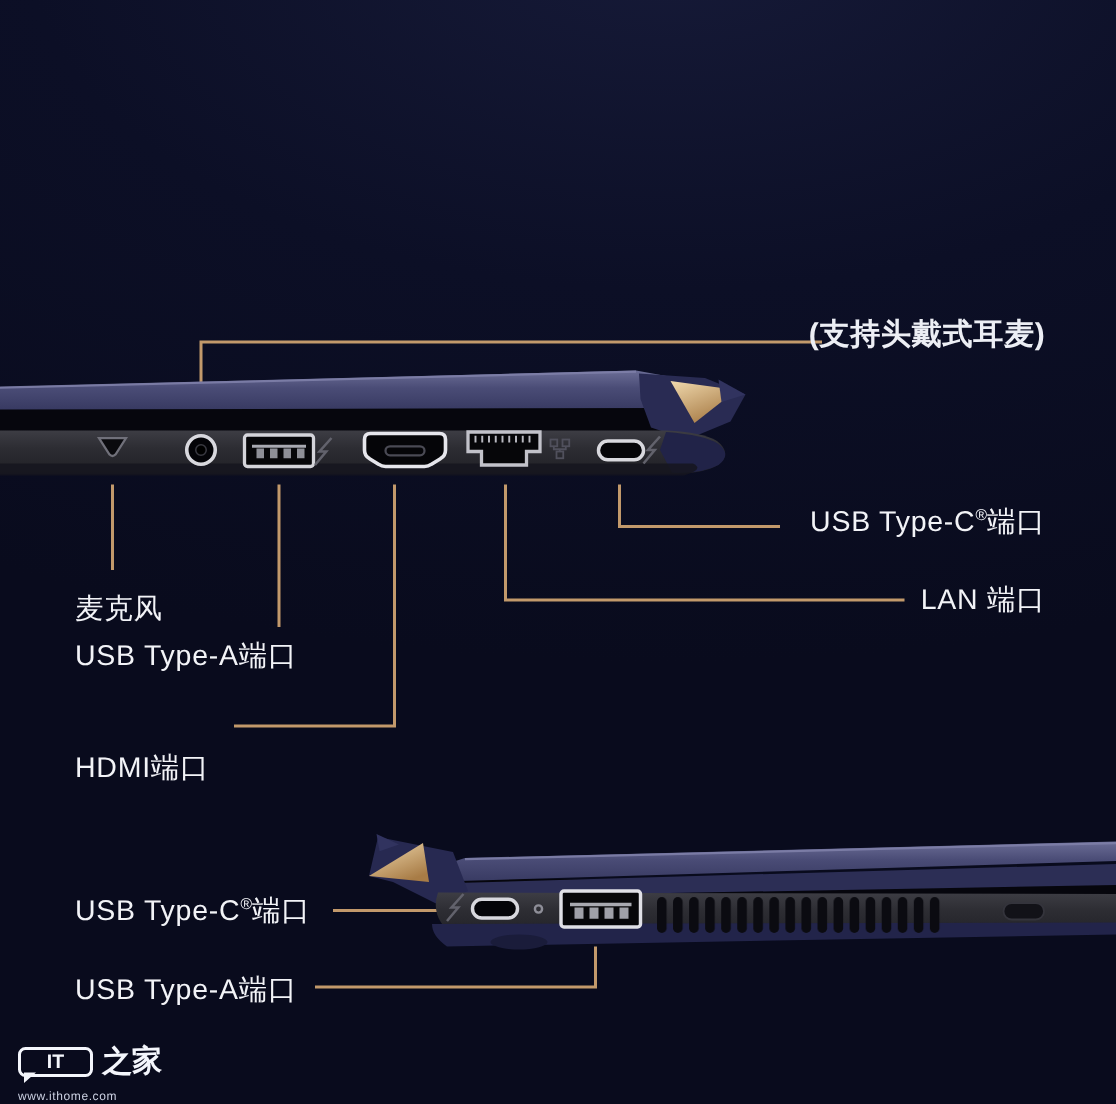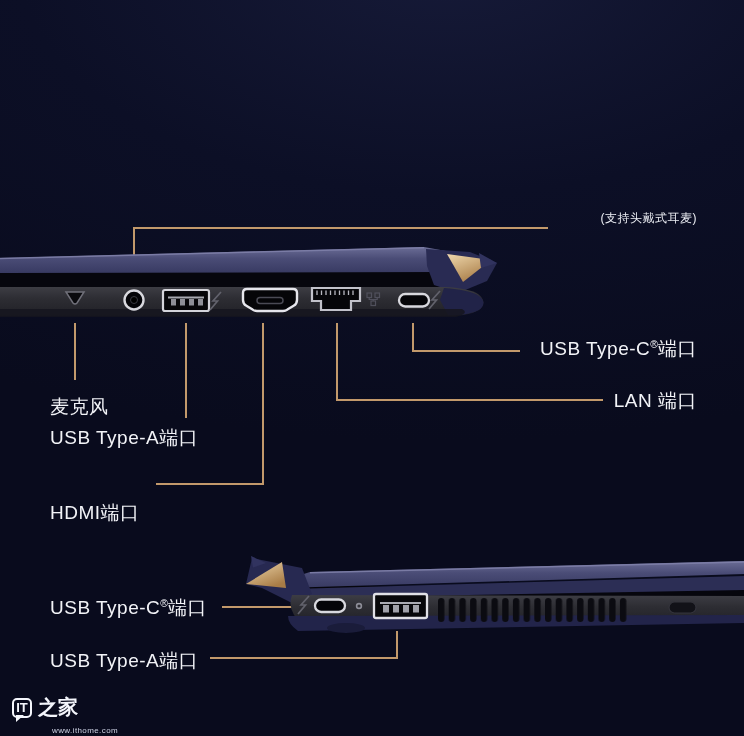--- a/index.html
+++ b/index.html
@@ -14,39 +14,39 @@
   .txt .reg{font-size:0.55em;vertical-align:super;letter-spacing:0;}
   #page-title{
     position:absolute;left:0;right:0;top:80px;z-index:2;text-align:center;
     font-size:37px;font-weight:700;letter-spacing:1px;
     background:linear-gradient(180deg,#e7cda1 12%,#c9a36e 50%,#a2763f 95%);
     -webkit-background-clip:text;background-clip:text;
     -webkit-text-fill-color:transparent;color:#c9a36e;
   }
   #stereo-label{right:47px;top:207px;text-align:right;}
   #stereo-label .l1{font-weight:700;font-size:19px;}
-  #stereo-label .l2{font-weight:400;font-size:12px;margin-top:4px;color:#eceef4;}
+  #stereo-label .l2{font-weight:700;font-size:20px;margin-top:4px;color:#eceef4;}
   #usbc-top-label{right:47px;top:338px;}
   #lan-label{right:47px;top:390px;}
   #mic-label{left:50px;top:396px;}
   #usba-top-label{left:50px;top:427px;}
   #hdmi-label{left:50px;top:502px;}
   #usbc-bottom-label{left:50px;top:597px;}
   #usba-bottom-label{left:50px;top:650px;}
   
   #watermark{position:absolute;left:12px;top:694px;z-index:2;color:#fff;}
   #wm-row{display:flex;align-items:center;}
-  #wm-logo{position:relative;width:20px;height:20px;border:2.5px solid #f4f6fc;
+  #wm-logo{position:relative;width:50px;height:20px;border:2.5px solid #f4f6fc;
      border-radius:5px;display:flex;align-items:center;justify-content:center;
      font-size:13px;font-weight:700;color:#f4f6fc;box-sizing:border-box;}
   #wm-logo::after{content:"";position:absolute;left:2px;bottom:-6px;width:0;height:0;
      border-top:7px solid #f4f6fc;border-right:8px solid transparent;}
   #wm-brand{margin-left:6px;font-family:"DejaVu Serif","Liberation Serif",serif;
      font-size:20px;font-weight:700;color:#f4f6fc;transform:rotate(-2deg);}
-  #wm-url{margin-top:5px;font-size:8px;letter-spacing:0.4px;color:#ccd1e2;margin-left:40px;}
+  #wm-url{margin-top:5px;font-size:8px;letter-spacing:0.4px;color:#ccd1e2;}
 </style>
 </head>
 <body>
 
 <div id="stage">
 
   <svg id="artwork" width="744" height="736" viewBox="0 0 744 736">
     <defs>
       <linearGradient id="gLid" x1="0" y1="0" x2="0" y2="1">
         <stop offset="0" stop-color="#6b6d96"></stop>

